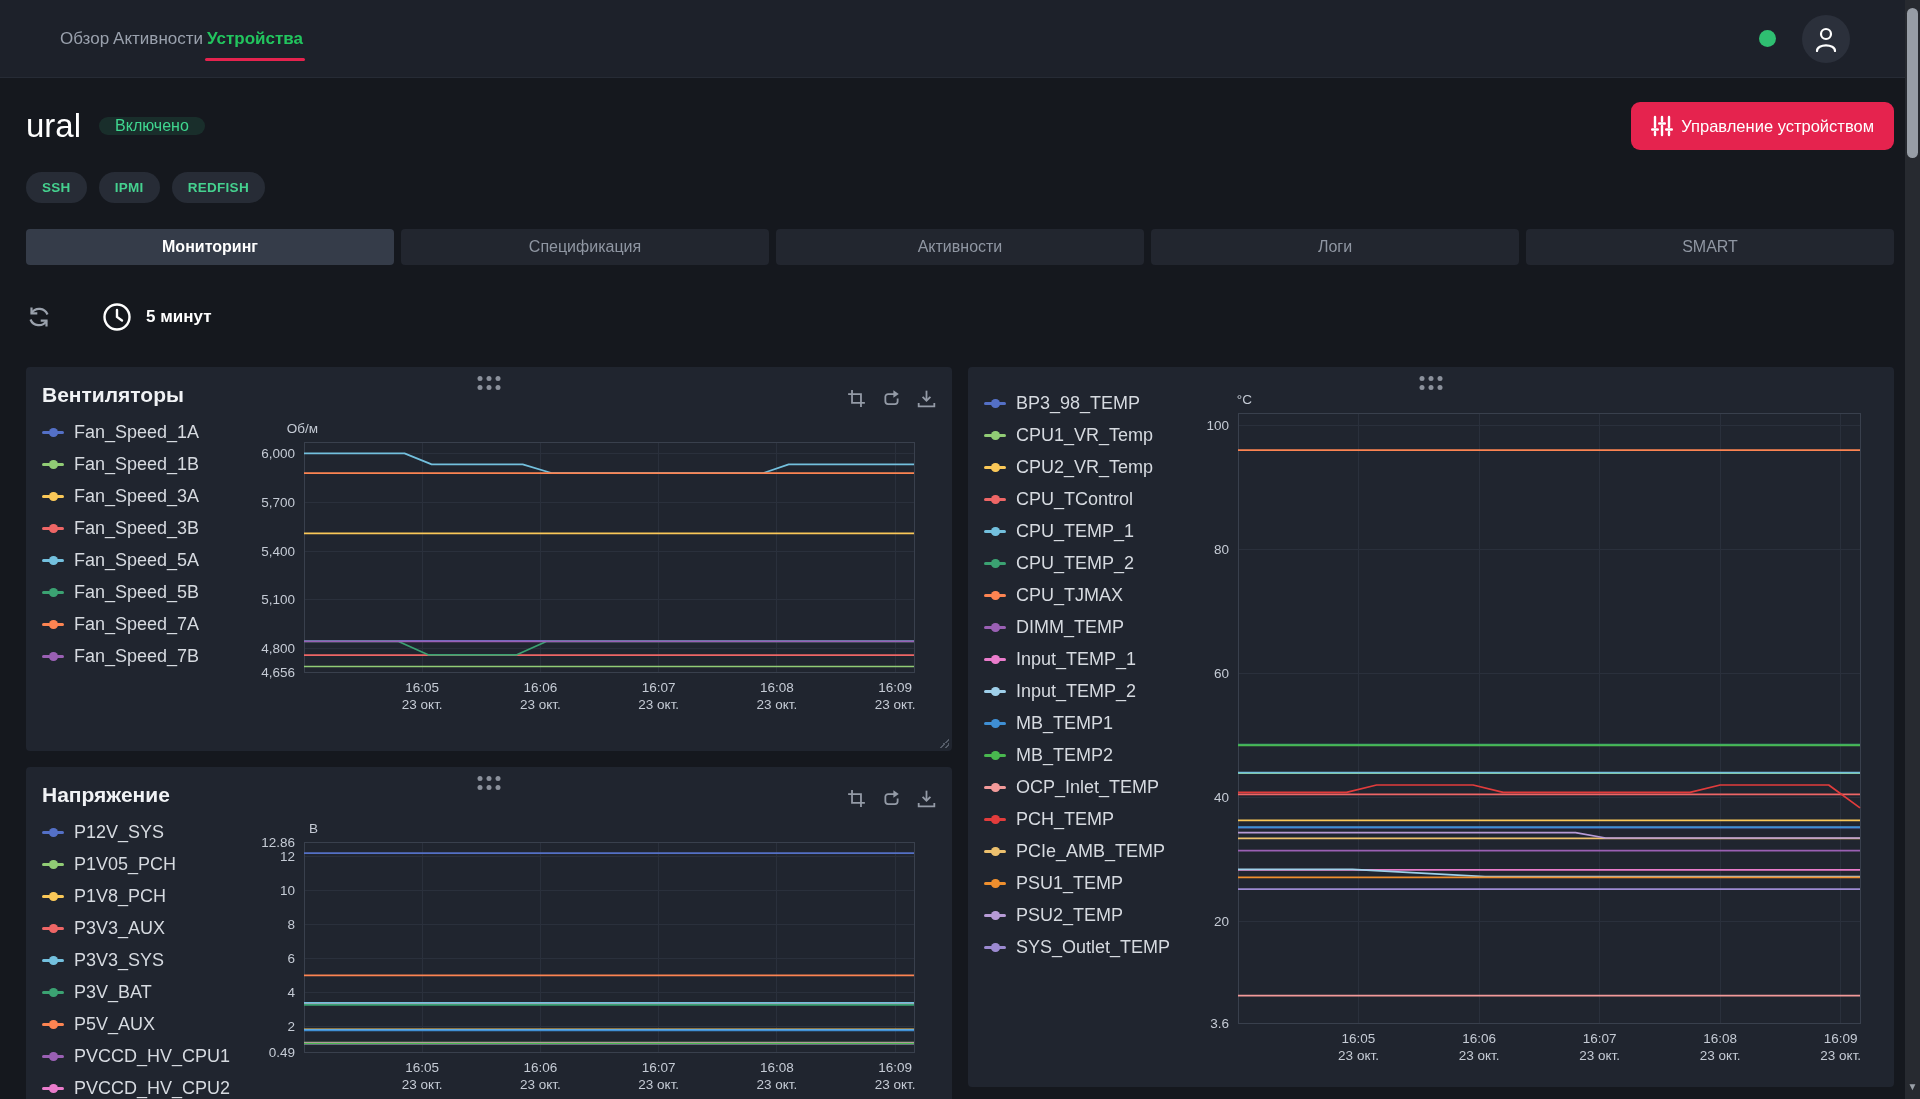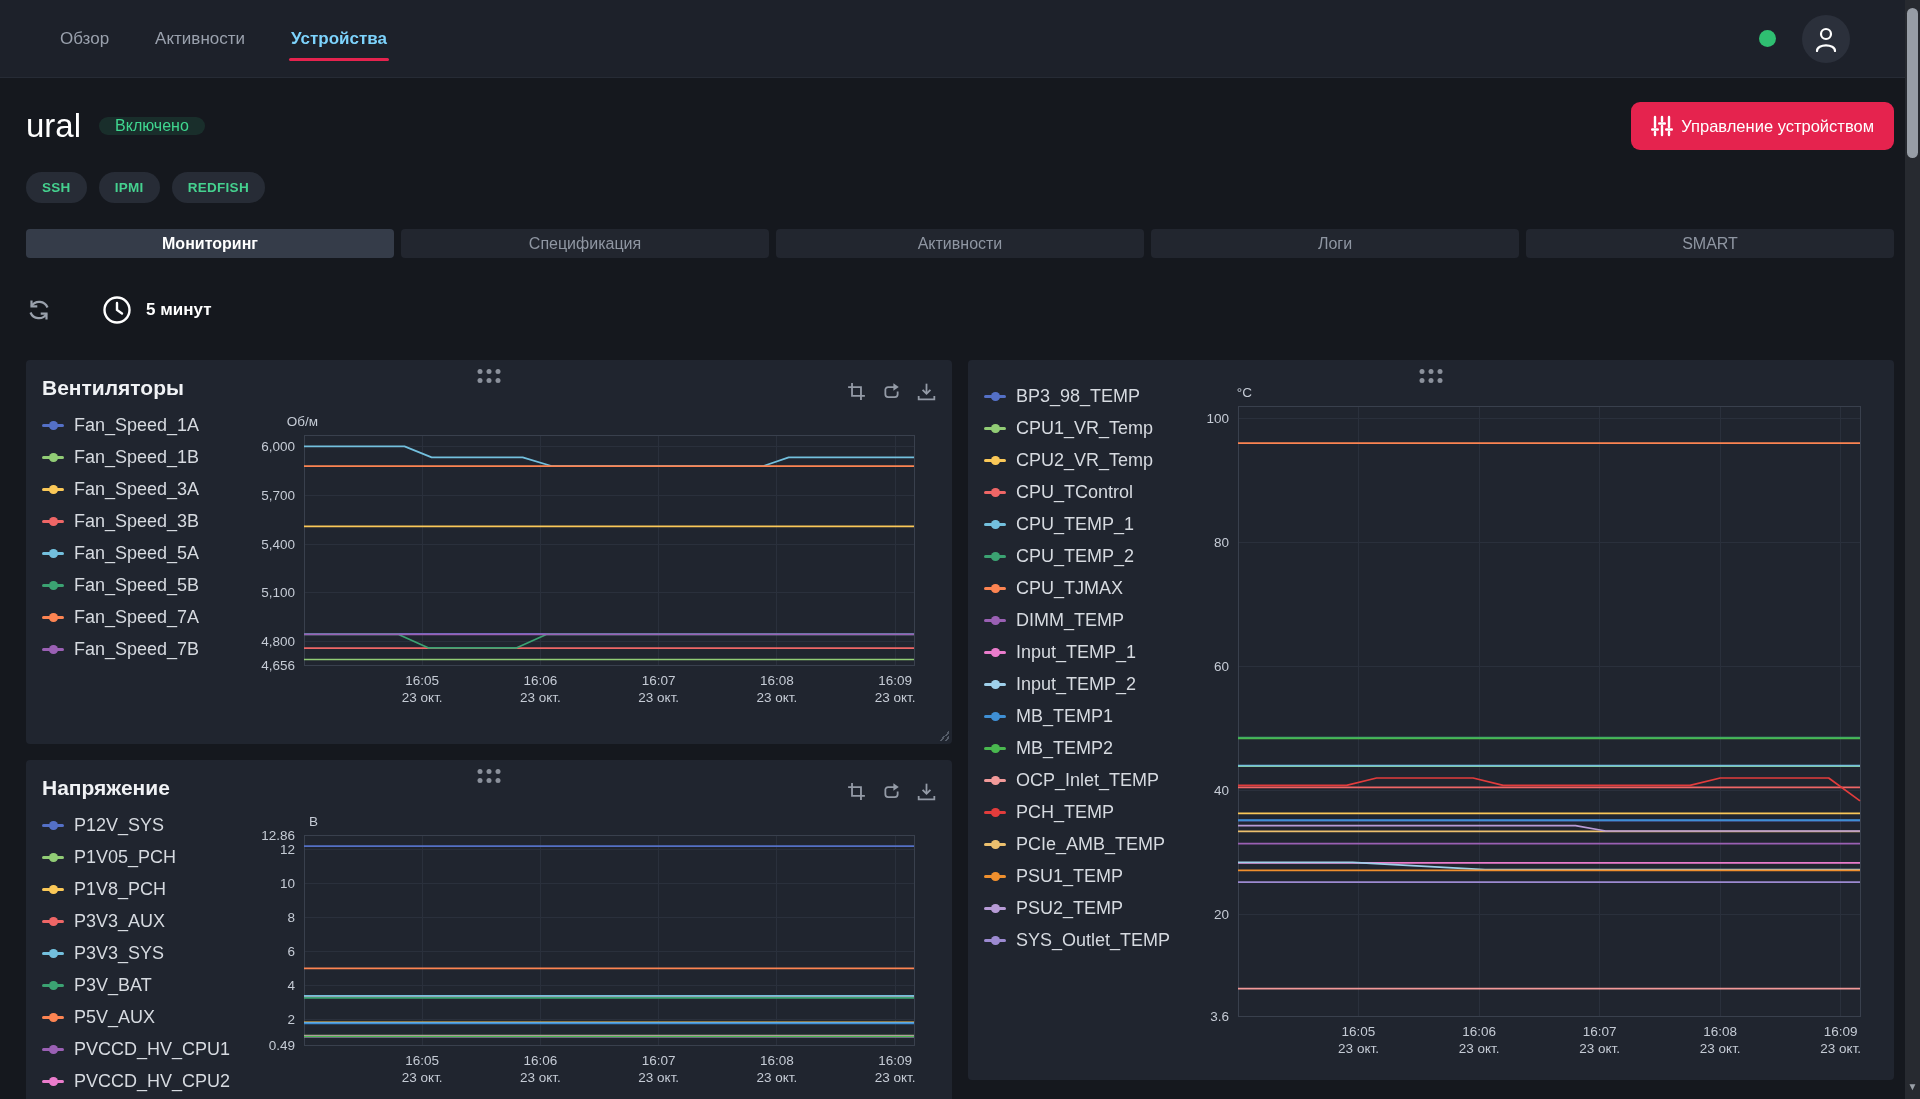--- a/index.html
+++ b/index.html
@@ -10,41 +10,41 @@
     color:#e8eaee;
     position:relative;
   }
   
   .header {
     height:78px; background:#1d212a; border-bottom:1px solid #262b35;
     display:flex; align-items:center; padding:0 70px 0 26px; gap:14px;
   }
   .brand { display:flex; align-items:center; gap:14px; cursor:pointer; }
   .brand-name { font-size:31px; font-weight:800; letter-spacing:1.5px; color:#fff; }
-  .nav { display:flex; gap:42px; margin-left:32px; align-items:center; height:100%; }
+  .nav { display:flex; margin-left:32px; align-items:center; height:100%; }
   .nav-item { font-size:17px; color:#9aa1ad; cursor:pointer; padding:8px 2px; position:relative; }
-  .nav-item.active { color:#7dd3fc; font-weight:700; }
+  .nav-item.active { color:#22c55e; font-weight:700; }
   .nav-item.active::after { content:''; position:absolute; left:0; right:0; bottom:-4px; height:3px; background:#e5234e; border-radius:2px; }
   .header-right { margin-left:auto; display:flex; align-items:center; gap:26px; }
   .status-dot { width:17px; height:17px; border-radius:50%; background:#2fbf71; }
   .avatar { width:48px; height:48px; border-radius:50%; background:#2b303b; display:flex; align-items:center; justify-content:center; cursor:pointer; }
   
   .content { padding:18px 26px 0 26px; }
   .title-row { display:flex; align-items:center; gap:18px; margin-top:6px; }
   .device-name { font-size:33px; font-weight:500; color:#fff; }
   .status-badge { background:rgba(53,199,135,0.13); color:#3fd68f; font-size:16px; padding:0 16px; border-radius:9px; }
   .manage-btn {
     margin-left:auto; background:#e5234e; border:none; color:#fff; font-size:16.5px;
     font-family:inherit; padding:13px 20px; border-radius:9px; display:flex; align-items:center; gap:8px; cursor:pointer;
   }
   .tags-row { display:flex; gap:12px; margin-top:22px; }
   .tag { background:#272c36; color:#45d18f; font-weight:700; font-size:13.5px; letter-spacing:.3px; padding:8px 16px; border-radius:16px; }
   
   .tabs { display:flex; gap:7px; margin-top:26px; }
-  .tab { flex:1; height:29px; background:#22262f; color:#8f96a2; font-size:16px; display:flex; align-items:center; justify-content:center; border-radius:4px; cursor:pointer; }
+  .tab { flex:1; height:36px; background:#22262f; color:#8f96a2; font-size:16px; display:flex; align-items:center; justify-content:center; border-radius:4px; cursor:pointer; }
   .tab.active { background:#353c49; color:#fff; font-weight:700; }
   
   .controls { display:flex; align-items:center; gap:50px; margin-top:32px; height:40px; }
   .refresh-btn { background:none; border:none; cursor:pointer; display:flex; }
   .interval { display:flex; align-items:center; gap:14px; cursor:pointer; }
   .interval-label { font-size:17px; font-weight:700; color:#fff; }
   
   .charts { display:grid; grid-template-columns:1fr 1fr; gap:16px; margin-top:30px; align-items:start; }
   .col { display:flex; flex-direction:column; gap:16px; }
   .card { background:#20252f; border-radius:4px; padding:12px 16px 14px 16px; position:relative; }

